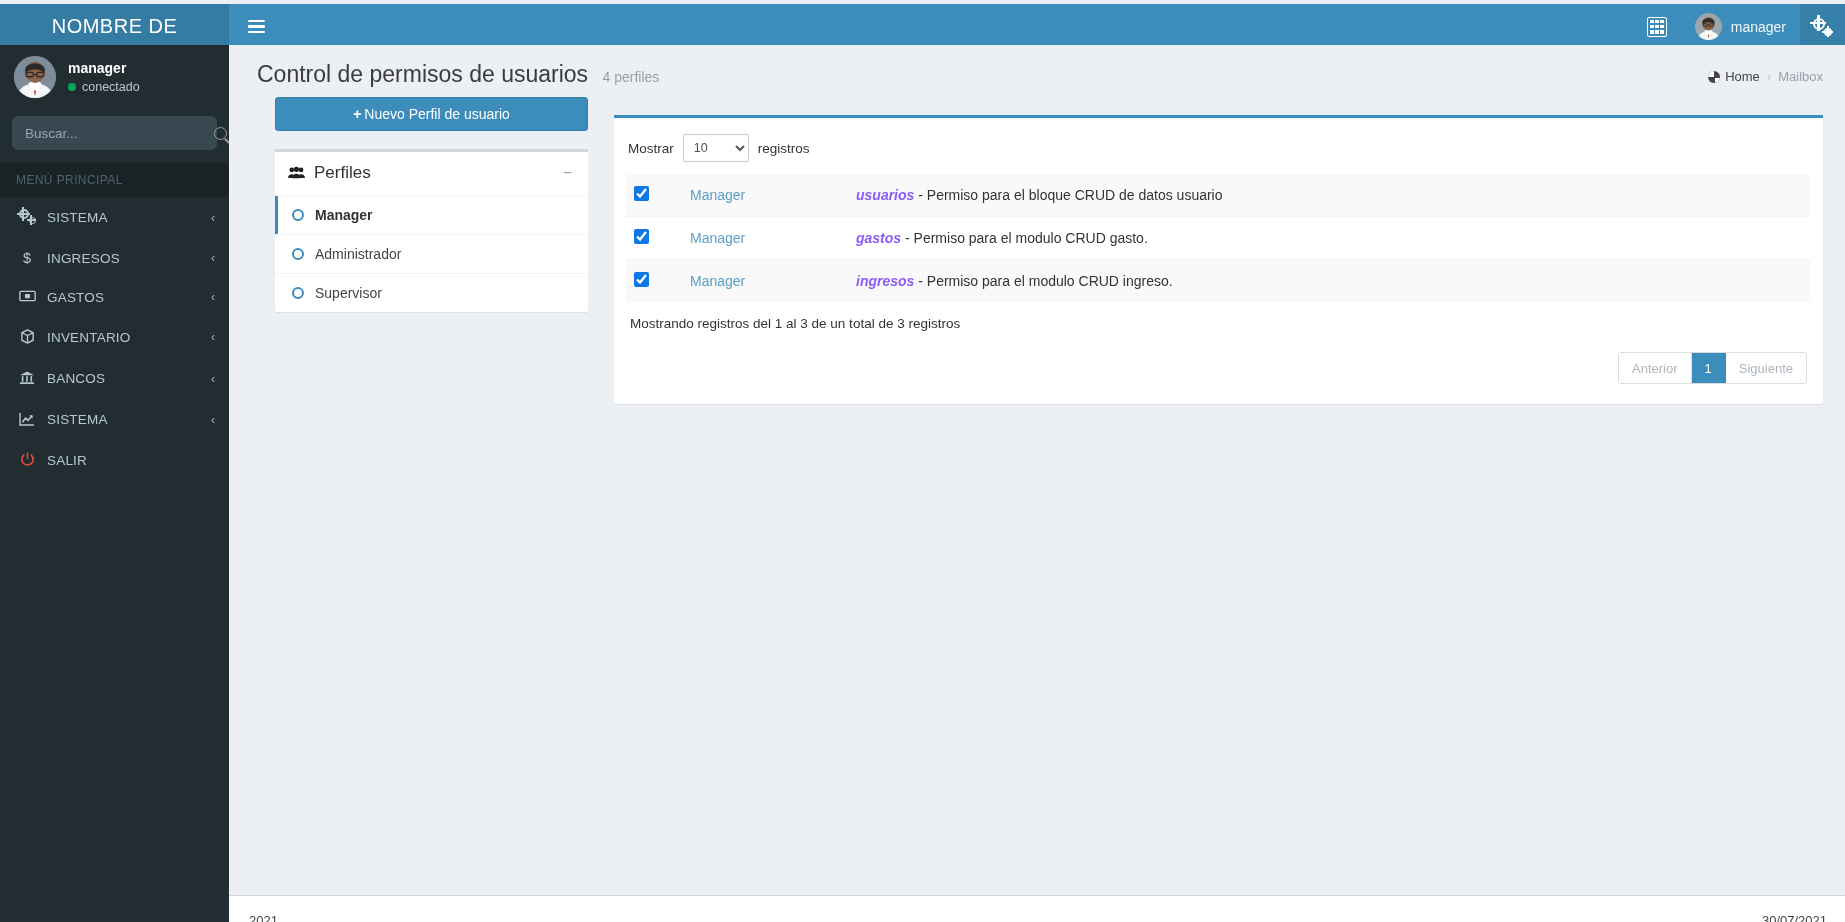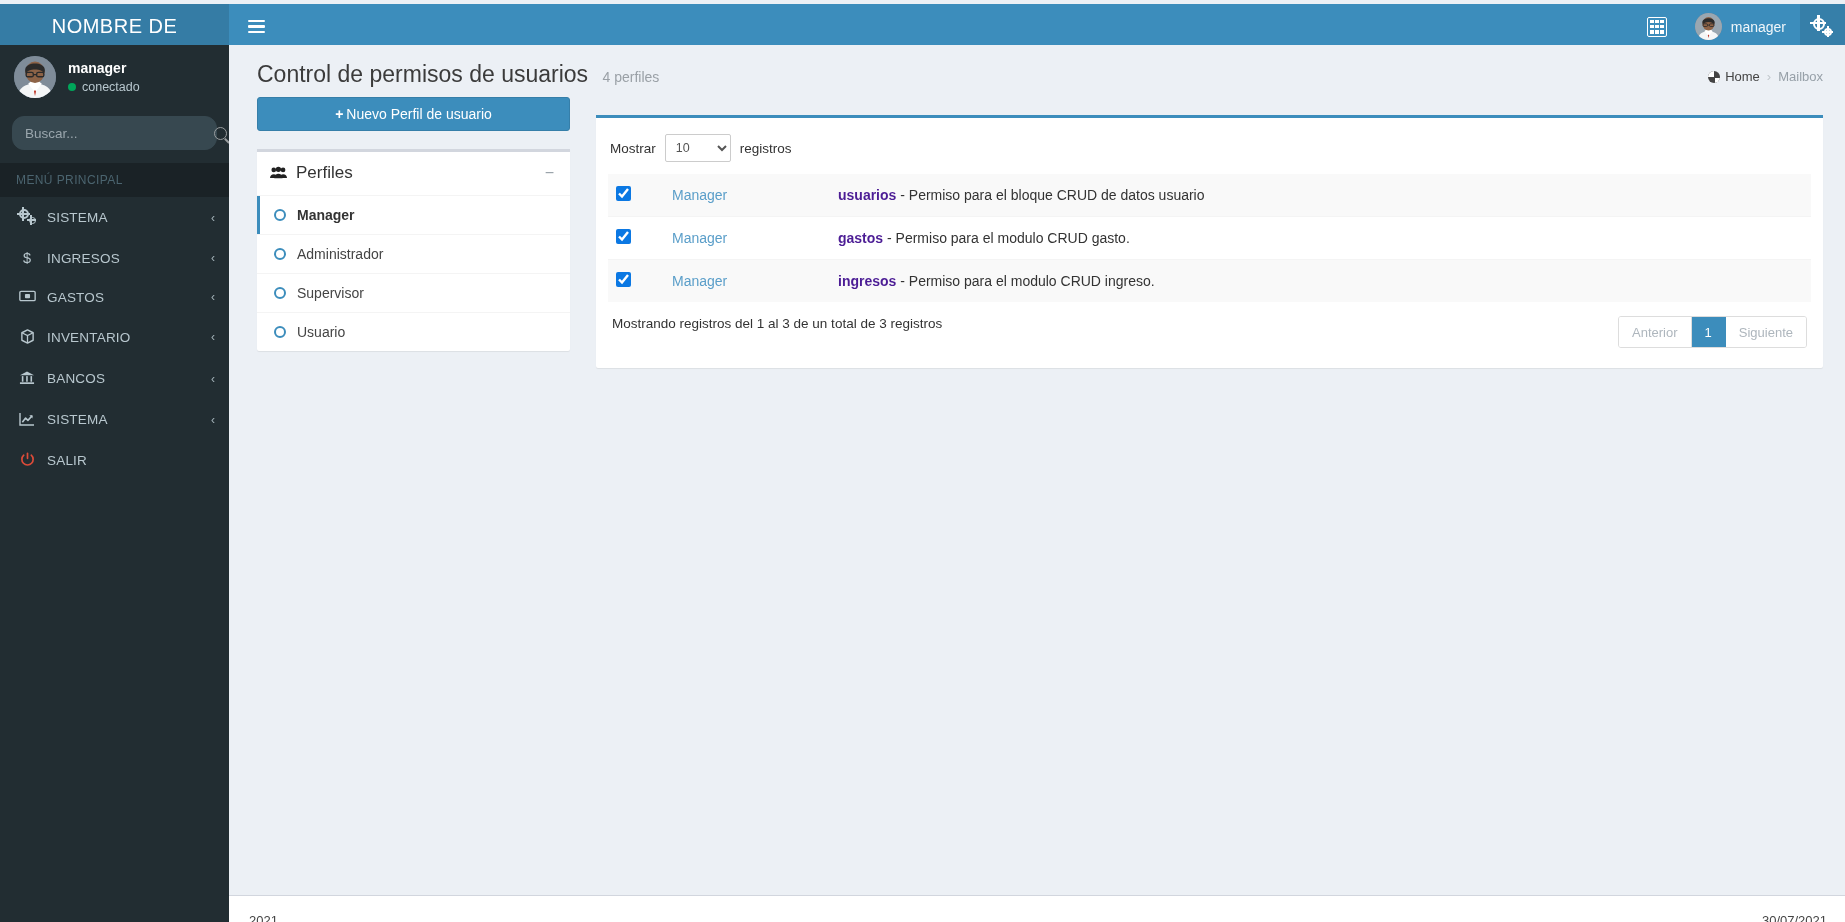--- a/index.html
+++ b/index.html
@@ -92,21 +92,21 @@
     width: 42px; height: 42px; border-radius: 50%;
     background: #5d6d7e; overflow: hidden; position: relative; flex: none;
   }
   .user-panel .uname { color: #fff; font-size: 14px; font-weight: bold; line-height: 17px; }
   .user-panel .ustatus { color: #b8c7ce; font-size: 12.5px; display: flex; align-items: center; gap: 6px; margin-top: 3px; }
   .dot-green { width: 8px; height: 8px; border-radius: 50%; background: #00a65a; display: inline-block; }
 
   .search-wrap { padding: 8px 12px 13px 12px; }
   .search-box {
     display: flex; align-items: center;
-    background: #374850; border: 1px solid #374850; border-radius: 12px;
+    background: #374850; border: 1px solid #374850; border-radius: 6px;
     height: 34px;
   }
   .search-box input {
     flex: 1; background: transparent; border: 0; outline: none;
     color: #ccc; font-size: 13.5px; padding: 0 12px;
     font-family: "Liberation Sans", sans-serif;
   }
   .search-box input::placeholder { color: #9aa6ad; }
   .search-btn {
     width: 36px; height: 32px; background: transparent; border: 0;
@@ -165,21 +165,21 @@
   .breadcrumb a { color: #3c8dbc; text-decoration: none; }
   .breadcrumb .bc-home { color: #444; display: flex; align-items: center; gap: 5px; }
   .bc-dash {
     width: 12px; height: 12px; border-radius: 50%;
     background: #444; position: relative; display: inline-block; overflow: hidden;
   }
   .bc-dash::before { content:""; position:absolute; left:0; top:0; width:6px; height:6px; background:#fff; }
   .bc-dash::after { content:""; position:absolute; right:0; bottom:0; width:5px; height:5px; background:#fff; }
   .bc-sep { color: #c1c7cc; }
 
-  .row { display: flex; padding: 0 22px 0 28px; gap: 26px; align-items: flex-start; }
+  .row { display: flex; padding: 0 22px 0 46px; gap: 26px; align-items: flex-start; }
   .col-left { width: 313px; flex: none; }
   .col-right { flex: 1; }
 
   .btn-primary {
     display: block; width: 100%; height: 34px;
     background: #3c8dbc; border: 1px solid #367fa9; border-radius: 3px;
     color: #fff; font-size: 14px; cursor: pointer;
     font-family: "Liberation Sans", sans-serif;
   }
   .btn-primary .plus { font-weight: bold; margin-right: 3px; }
@@ -257,32 +257,32 @@
   table.perm-table { width: 100%; border-collapse: collapse; }
   table.perm-table td {
     padding: 12px 8px; font-size: 14px; color: #333;
     border-top: 1px solid #f4f4f4; vertical-align: middle;
   }
   table.perm-table tr:first-child td { border-top: 0; }
   table.perm-table tr.odd td { background: #f9f9f9; }
   td.c-check { width: 56px; padding-left: 14px; }
   td.c-role  { width: 166px; }
   td.c-role a { color: #5a9ec9; text-decoration: none; cursor: pointer; }
-  td.c-desc b { font-weight: bold; color: #4c1d95; }
+  td.c-desc b { font-weight: bold; color: #8b5cf6; font-style: italic; }
   input.cb {
     width: 15px; height: 15px; margin: 0;
     accent-color: #0b78e3; cursor: pointer;
   }
 
   .table-footer {
     display: flex; 
     padding: 14px 4px 16px 4px;
   }
   .table-info { flex: 1; font-size: 13.5px; color: #333; }
-  .pager { display: flex; border: 1px solid #ddd; border-radius: 3px; overflow: hidden; }
+  .pager { display: flex; border: 1px solid #ddd; border-radius: 3px; overflow: hidden; margin-top: 36px; }
   .pager button {
     background: #fff; border: 0; border-right: 1px solid #ddd;
     padding: 0 13px; height: 30px; font-size: 13px; color: #aeb6bd;
     cursor: pointer; font-family: "Liberation Sans", sans-serif;
   }
   .pager button:last-child { border-right: 0; }
   .pager button.active { background: #3c8dbc; color: #fff; border-right-color: #3c8dbc; }
 
   
   #footer {
@@ -533,26 +533,20 @@
             <span class="ring"></span>
             <span>Administrador</span>
           </a>
             </li>
           <li>
               <a>
             <span class="ring"></span>
             <span>Supervisor</span>
           </a>
             </li>
-          <li>
-              <a>
-            <span class="ring"></span>
-            <span>Usuario</span>
-          </a>
-            </li>
         </ul>
       </div>
     </div>
 
     <div class="col-right">
       <div class="box box-primary">
 
         <div class="box-body">
           <div class="length-bar">
             <span>Mostrar</span>

